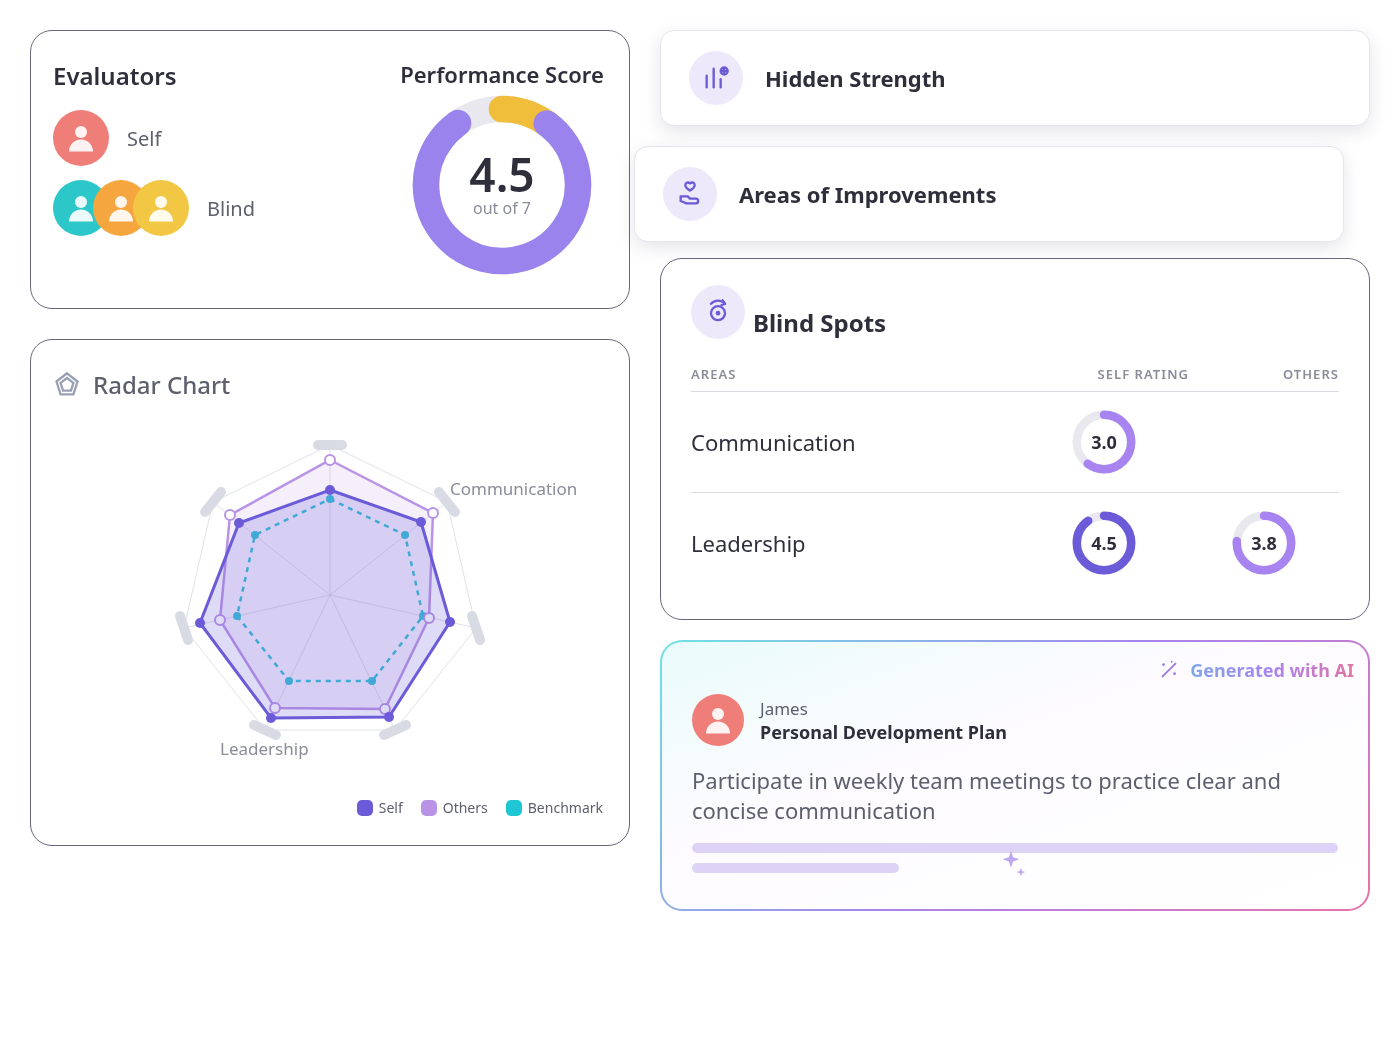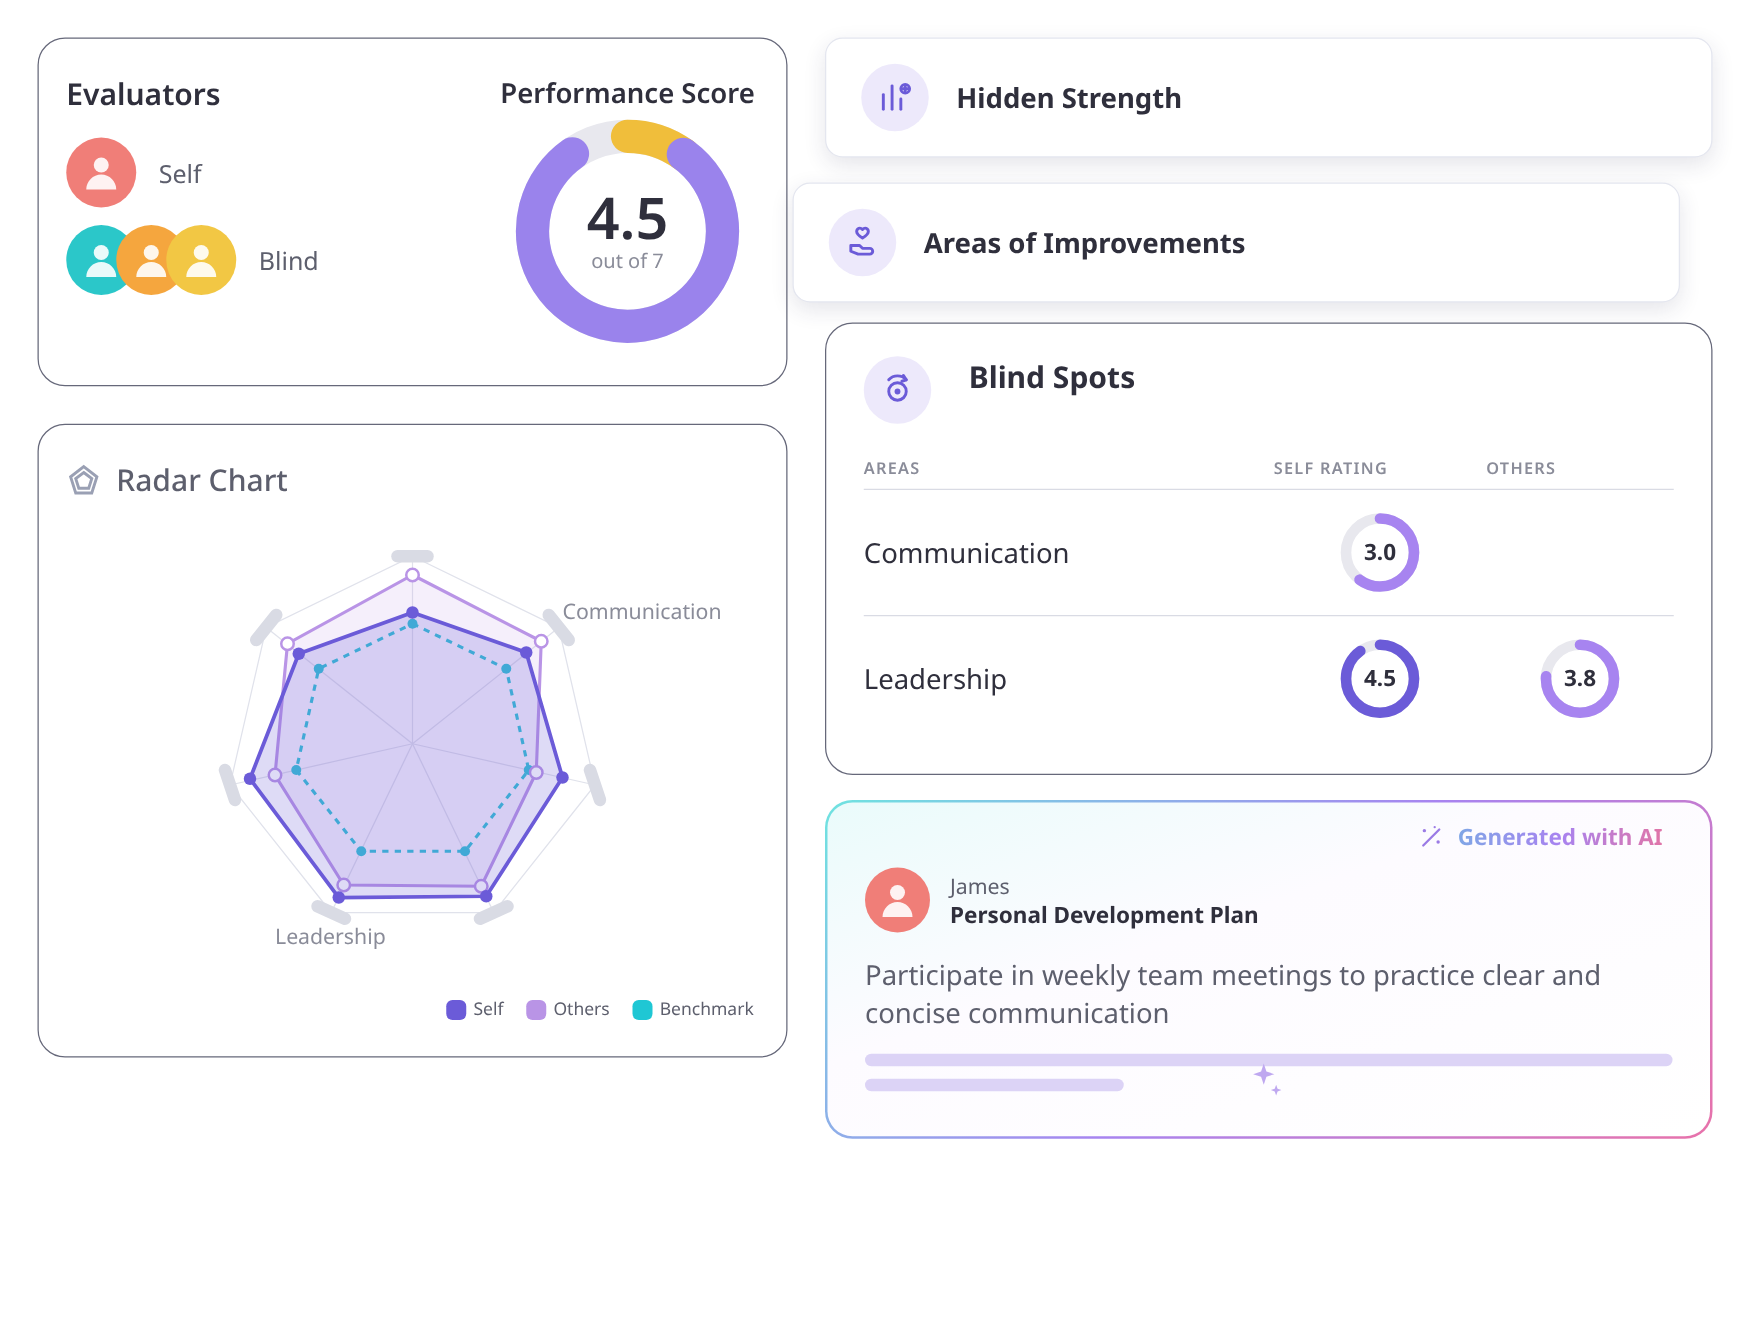--- a/index.html
+++ b/index.html
@@ -53,42 +53,42 @@
   .swatch.self{background:var(--violet-dark);}
   .swatch.others{background:#B994E6;}
   .swatch.bench{background:var(--teal);}
   
   .right-col{display:flex;flex-direction:column;gap:20px;}
   .pillcard{background:#fff;border:1px solid #E4E6EF;border-radius:14px;box-shadow:0 6px 18px rgba(40,44,80,.12);padding:20px 28px;display:flex;align-items:center;gap:22px;}
   .iconbadge{width:54px;height:54px;border-radius:50%;background:#EDE9FB;display:flex;align-items:center;justify-content:center;}
   .iconbadge svg{width:28px;height:28px;stroke:var(--violet-dark);fill:none;stroke-width:2;stroke-linecap:round;stroke-linejoin:round;}
   .pillcard h3{margin:0;font-size:22px;font-weight:700;}
   .insight{background:#fff;border:1.5px solid var(--card-border);border-radius:22px;padding:26px 30px;margin-top:-4px;}
-  .insight .head{display:flex;align-items:flex-start;gap:30px;margin-bottom:18px;}
+  .insight .head{display:flex;align-items:flex-end;gap:8px;margin-bottom:18px;}
   .tbl-head{display:grid;grid-template-columns:1fr 170px 150px;font-size:13px;letter-spacing:.08em;color:var(--muted);font-weight:600;padding:8px 0;border-bottom:1px solid var(--line);}
   .tbl-row{display:grid;grid-template-columns:1fr 170px 150px;align-items:center;padding:16px 0;font-size:22px;border-bottom:1px solid var(--line);}
   .tbl-row:last-child{border-bottom:none;}
   .mini{position:relative;width:68px;height:68px;}
   .mini svg{transform:rotate(-90deg)}
   .mini .val{position:absolute;inset:0;display:flex;align-items:center;justify-content:center;font-size:18px;font-weight:700;}
   
   .aicard{position:relative;border-radius:22px;padding:2px;background:linear-gradient(135deg,#6FE3E0 0%, #A784F0 50%, #E872AA 100%);}
   .aicard .inner{background:linear-gradient(160deg,#EAFBFB 0%, #FDFBFF 40%, #FFFFFF 100%);border-radius:20px;padding:26px 30px;}
-  .aibadge{position:absolute;top:18px;right:40px;display:flex;align-items:center;gap:10px;font-weight:700;font-size:18px;}
+  .aibadge{position:absolute;top:18px;right:16px;display:flex;align-items:center;gap:10px;font-weight:700;font-size:18px;}
   .aibadge svg{width:22px;height:22px;fill:#9B7BE5;}
   .aibadge span{background:linear-gradient(90deg,#7FA6E6,#A883F0,#E075A8);-webkit-background-clip:text;background-clip:text;color:transparent;}
   .person{display:flex;align-items:center;gap:16px;margin-top:26px;}
   .person .meta .name{font-size:17px;color:#5d5f6d;}
   .person .meta .sub{font-size:18px;font-weight:700;}
   .plan-text{font-size:22px;color:#5d5f6d;margin:20px 0 18px 0;line-height:1.35;}
   .pbar{background:#DCD3F6;height:10px;border-radius:999px;margin:10px 0;}
   .pbar.short{width:32%;}
   .sparkles{position:absolute;left:47%;bottom:24px;}
   .sparkles svg{width:34px;height:34px;fill:#BFA8F0;}
-  .tbl-head div:nth-child(2),.tbl-head div:nth-child(3){text-align:left;}
+  .tbl-head div:nth-child(2),.tbl-head div:nth-child(3){text-align:right;}
   .tbl-row > div:nth-child(2),.tbl-row > div:nth-child(3){display:flex;justify-content:center;}
 </style>
 </head>
 <body>
 
 <div class="page">
   <div class="grid">
 
     <div class="left-col">
       <div class="card">

